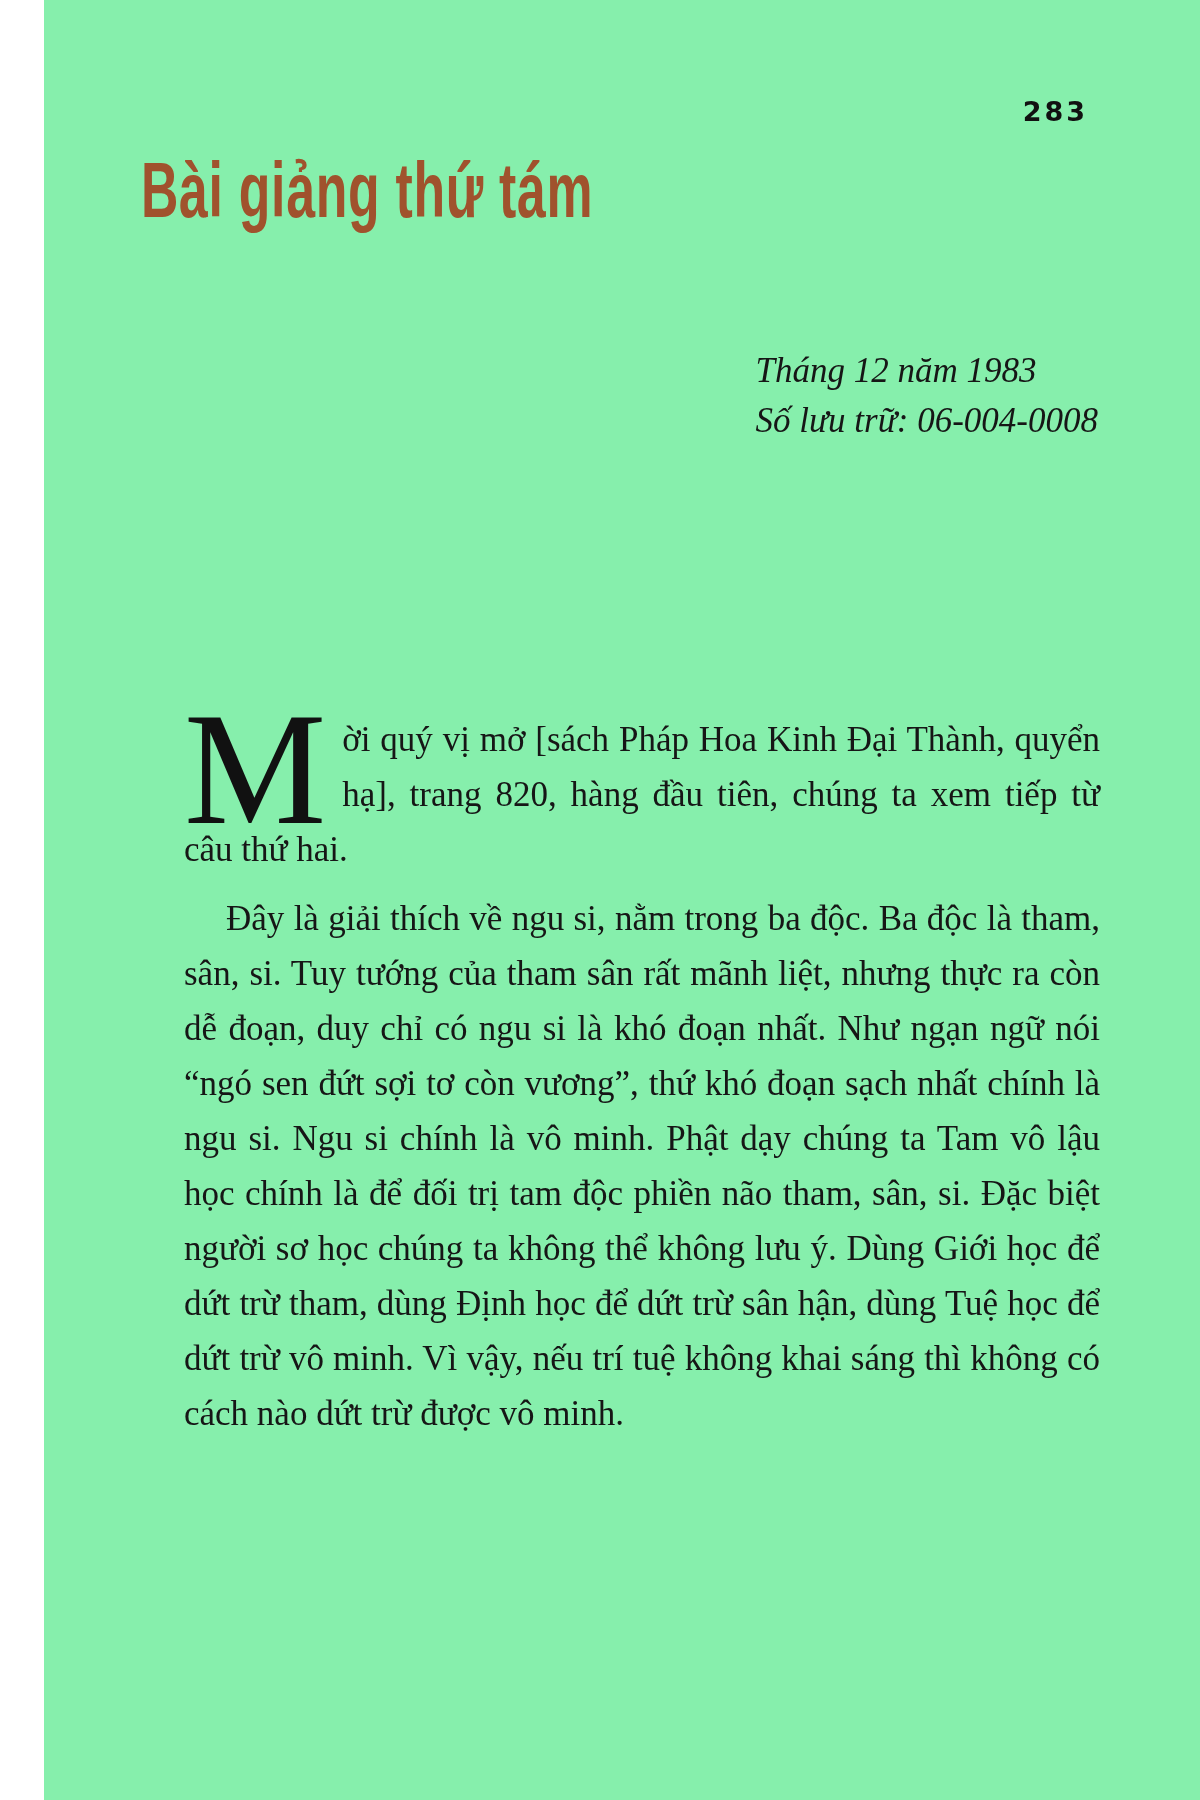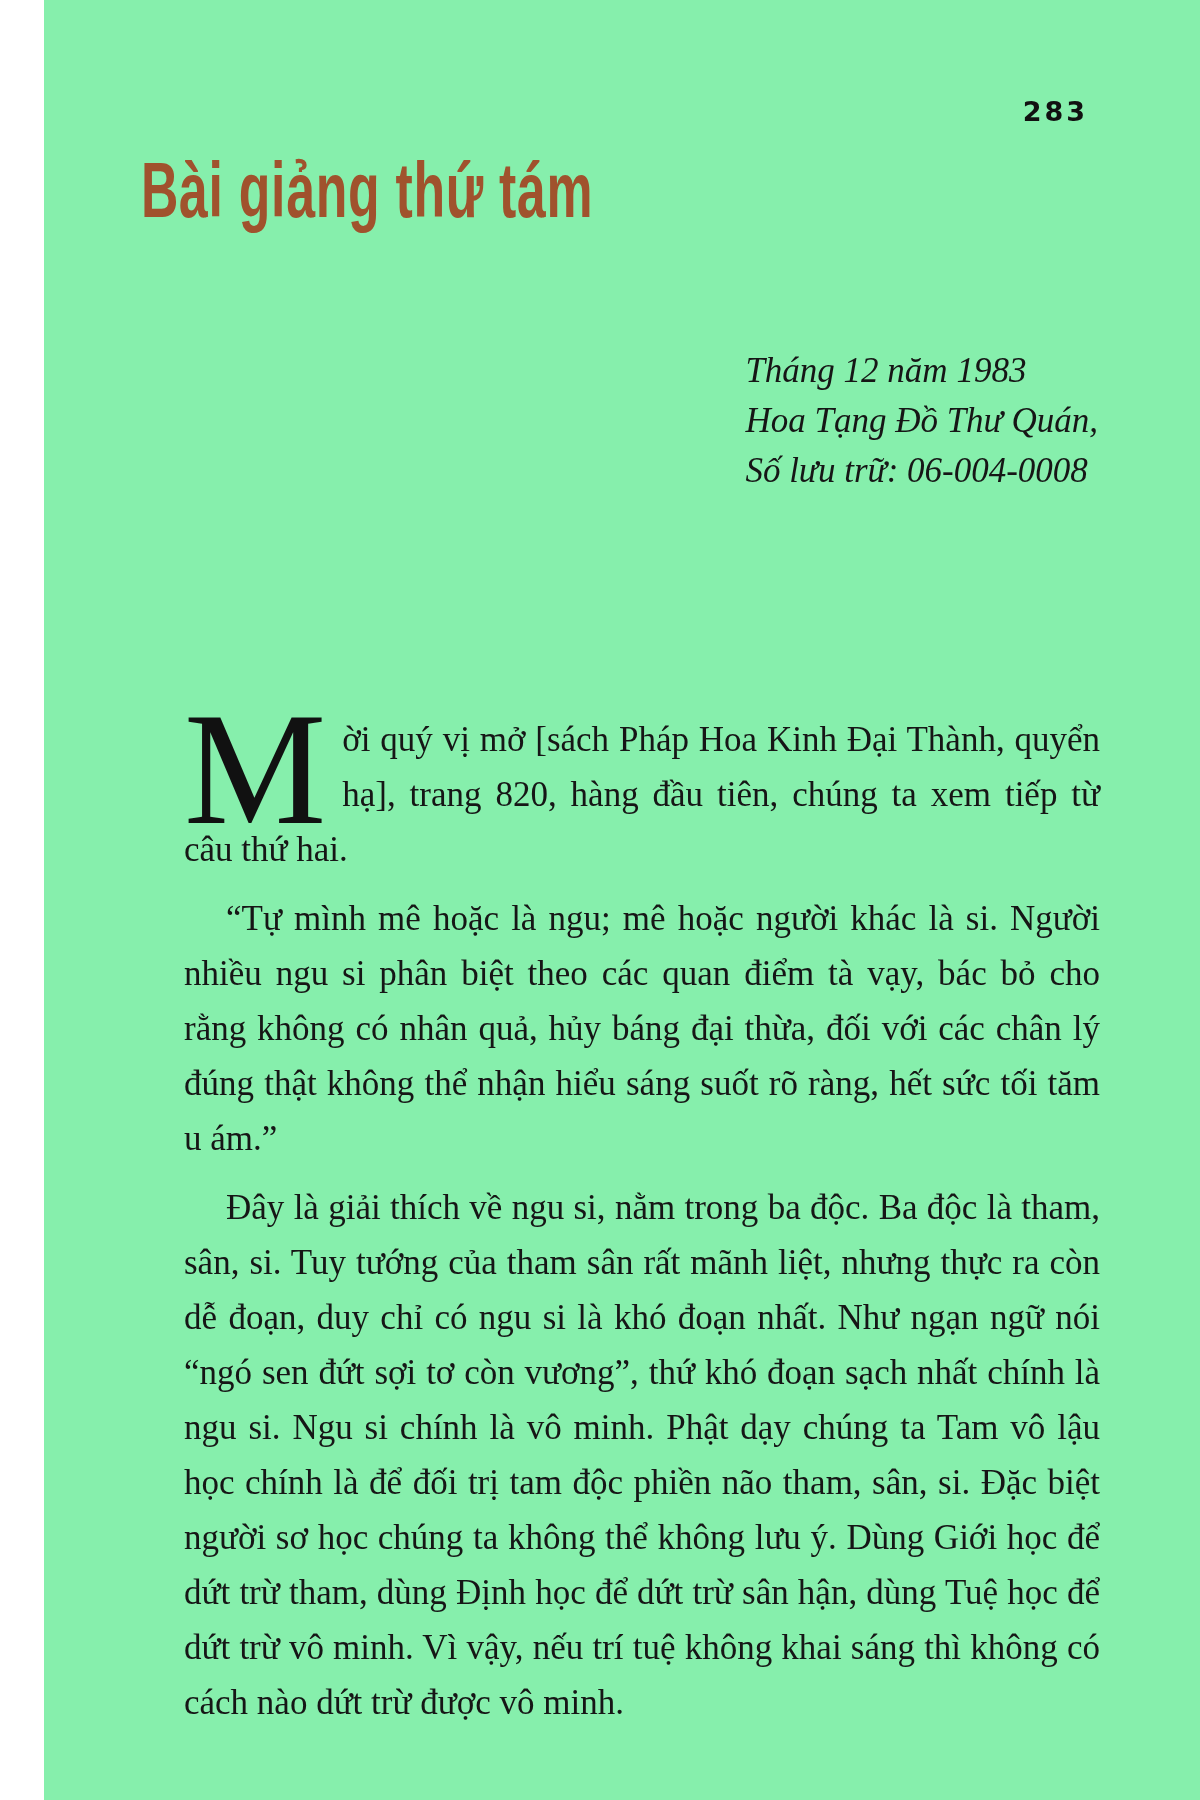--- a/index.html
+++ b/index.html
@@ -78,23 +78,21 @@
 <div class="page">
 
   <div class="page-number">283</div>
 
   <div class="chapter-title">
     <span class="stretch">Bài giảng thứ tám</span>
   </div>
 
   <div class="meta-block">
     <div>Tháng 12 năm 1983</div>
-    <div>Hoa Tạng Đồ Thư Quán,</div>
     <div>Số lưu trữ: 06-004-0008</div>
   </div>
 
   <div class="body-text">
     <p><span class="drop-cap">M</span><span>ời quý vị mở [sách Pháp Hoa Kinh Đại Thành, quyển hạ], trang 820, hàng đầu tiên, chúng ta xem tiếp từ câu thứ hai.</span></p>
-    <p class="indented">“Tự mình mê hoặc là ngu; mê hoặc người khác là si. Người nhiều ngu si phân biệt theo các quan điểm tà vạy, bác bỏ cho rằng không có nhân quả, hủy báng đại thừa, đối với các chân lý đúng thật không thể nhận hiểu sáng suốt rõ ràng, hết sức tối tăm u ám.”</p>
     <p class="indented">Đây là giải thích về ngu si, nằm trong ba độc. Ba độc là tham, sân, si. Tuy tướng của tham sân rất mãnh liệt, nhưng thực ra còn dễ đoạn, duy chỉ có ngu si là khó đoạn nhất. Như ngạn ngữ nói “ngó sen đứt sợi tơ còn vương”, thứ khó đoạn sạch nhất chính là ngu si. Ngu si chính là vô minh. Phật dạy chúng ta Tam vô lậu học chính là để đối trị tam độc phiền não tham, sân, si. Đặc biệt người sơ học chúng ta không thể không lưu ý. Dùng Giới học để dứt trừ tham, dùng Định học để dứt trừ sân hận, dùng Tuệ học để dứt trừ vô minh. Vì vậy, nếu trí tuệ không khai sáng thì không có cách nào dứt trừ được vô minh.</p>
   </div>
 
 </div>
 
 </body></html>

